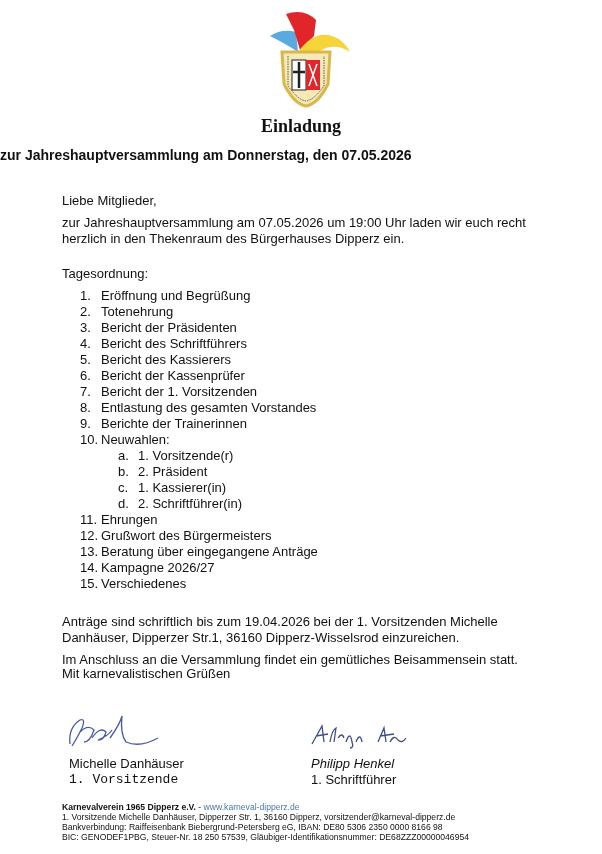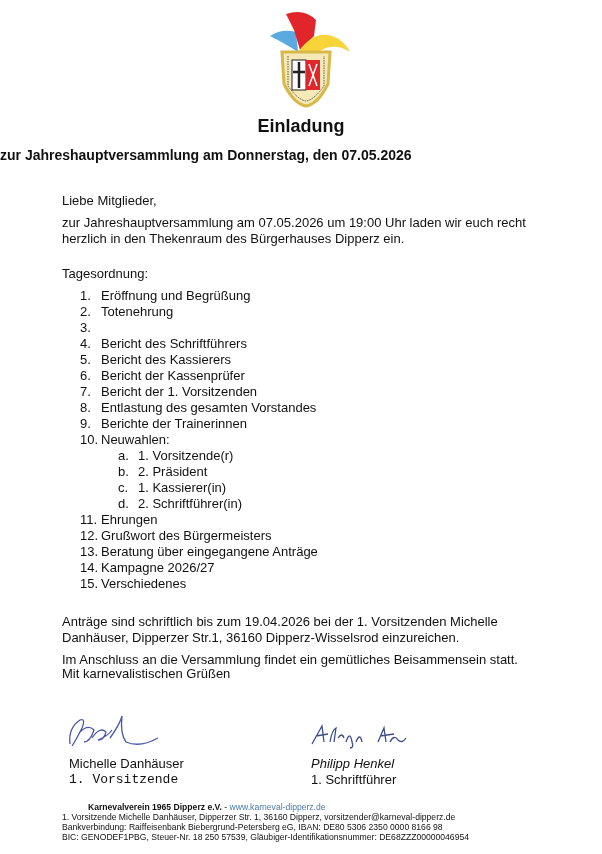--- a/index.html
+++ b/index.html
@@ -1,32 +1,32 @@
 <!DOCTYPE html>
 <html><head>
 <meta charset="utf-8">
 <style>
   html, body { margin:0; padding:0; background:#ffffff; }
   body { width:602px; height:854px; position:relative; overflow:hidden;
          font-family:"Liberation Sans", sans-serif; color:#111; }
   .logo { position:absolute; left:258px; top:6px; width:96px; height:102px; }
   .title { position:absolute; left:0; width:602px; top:116px; text-align:center;
-           font-weight:bold; font-size:18px; }
+           font-weight:bold; font-size:18px;font-family:Liberation Serif, serif; }
   .subtitle { position:absolute; left:0; width:602px; top:147px; text-align:left;
               font-weight:bold; font-size:14px; }
   .txt { position:absolute; left:62px; font-size:13px; line-height:16px; white-space:nowrap; }
   .u { }
   .agenda { position:absolute; left:80px; top:288px; font-size:13px; line-height:16px; }
   .agenda .row { display:flex; height:16px; }
   .agenda .num { width:21px; }
   .agenda .sub { padding-left:38px; }
   .agenda .sub .num { width:20px; }
   .sig { position:absolute; }
   .footer { position:absolute; left:62px; top:802px; font-size:8.6px; line-height:10px; white-space:nowrap; }
-  .footer b { font-weight:bold;margin-left:26px; }
+  .footer b { font-weight:bold; }
   .link { color:#4a7aa8;margin-top:44px; }
 </style>
 </head>
 <body>
 
 <svg class="logo" viewBox="0 0 96 102">
   <g>
     <path d="M12 30 Q24 22 38 26 L40 46 Q28 38 12 30 Z" fill="#5aa9e0"></path>
     <path d="M28 8 Q46 2 58 14 L56 30 L42 44 L36 24 Z" fill="#e0262b"></path>
     <path d="M40 46 Q56 24 74 30 Q86 34 92 46 Q80 38 68 42 Q58 46 52 52 Z" fill="#f7d43a"></path>
@@ -54,20 +54,21 @@
   <div class="row">
       <span class="num">1.</span>
       <span>Eröffnung und Begrüßung</span>
     </div>
   <div class="row">
       <span class="num">2.</span>
       <span>Totenehrung</span>
     </div>
   <div class="row">
       <span class="num">3.</span>
+      <span>Bericht der Präsidenten</span>
     </div>
   <div class="row">
       <span class="num">4.</span>
       <span>Bericht des Schriftführers</span>
     </div>
   <div class="row">
       <span class="num">5.</span>
       <span>Bericht des Kassierers</span>
     </div>
   <div class="row">

